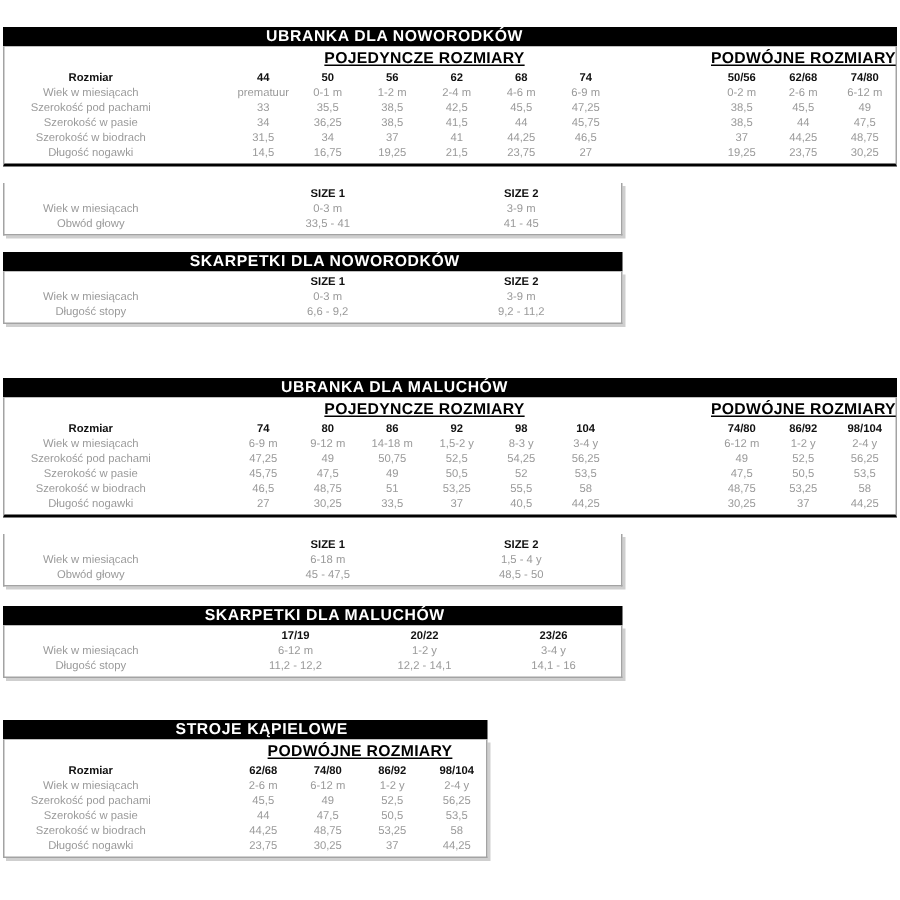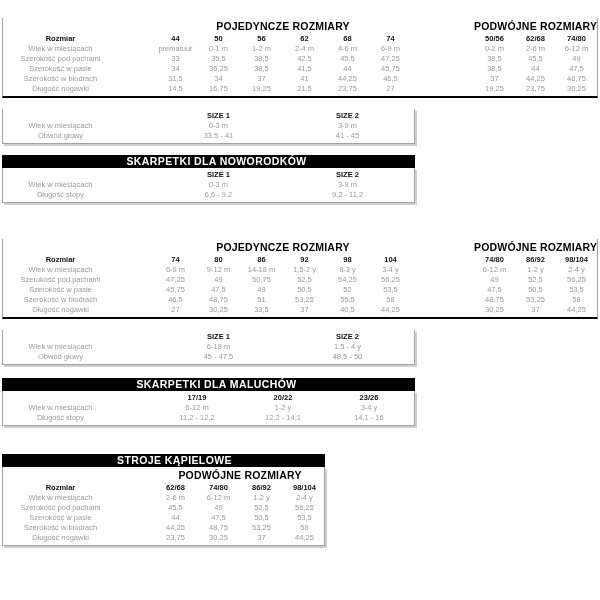--- a/index.html
+++ b/index.html
@@ -50,37 +50,38 @@
   .t-wide .tbl-body { border-bottom: 2px solid #000000; }
 
   .grid { display: grid; padding: 1px 0 2px; align-items: center; }
   .g-wide  { grid-template-columns: 115px 36px repeat(6, 43px) 1fr repeat(3, 41px); grid-template-rows: 14px 11px repeat(5, 10px); }
   .g-two   { grid-template-columns: 115px 36px 129px 129px;  grid-template-rows: 11px 10px 10px; }
   .g-three { grid-template-columns: 115px 36px 86px 86px 86px; grid-template-rows: 11px 10px 10px; }
   .g-four  { grid-template-columns: 115px 36px repeat(4, 43px); grid-template-rows: 14px 11px repeat(5, 10px); }
 
   .gh {
     font-weight: 700; font-size: 10.5px; line-height: 14px;
-    text-align: center; color: #000000; letter-spacing: .2px; white-space: nowrap;
+    text-align: center; color: #000000; letter-spacing: .2px; white-space: nowrap; text-decoration: underline;
   }
   .ch {
     font-weight: 700; font-size: 7.5px; line-height: 11px;
     text-align: center; color: #111111; white-space: nowrap;
   }
   .rl, .val {
     font-size: 7.5px; line-height: 10px;
     text-align: center; color: #9a9a9a; white-space: nowrap;
   }
   .rlb { color: #111111; font-weight: 700; }
 </style>
 </head>
 <body>
 
 <div class="page">
   <section class="tbl t-wide t1">
+      <div class="bar">UBRANKA DLA NOWORODKÓW</div>
       <div class="tbl-body">
         <div class="grid g-wide">
           <div class="gh" style="grid-area: 1 / 3 / auto / span 6;">POJEDYNCZE ROZMIARY</div>
           <div class="gh" style="grid-area: 1 / 10 / auto / span 3;">PODWÓJNE ROZMIARY</div>
           <div class="ch rlb" style="grid-area: 2 / 1;">Rozmiar</div>
           <div class="ch" style="grid-area: 2 / 3;">44</div>
           <div class="ch" style="grid-area: 2 / 4;">50</div>
           <div class="ch" style="grid-area: 2 / 5;">56</div>
           <div class="ch" style="grid-area: 2 / 6;">62</div>
           <div class="ch" style="grid-area: 2 / 7;">68</div>
@@ -164,20 +165,21 @@
           <div class="rl" style="grid-area: 2 / 1;">Wiek w miesiącach</div>
           <div class="val" style="grid-area: 2 / 3;">0-3 m</div>
           <div class="val" style="grid-area: 2 / 4;">3-9 m</div>
           <div class="rl" style="grid-area: 3 / 1;">Długość stopy</div>
           <div class="val" style="grid-area: 3 / 3;">6,6 - 9,2</div>
           <div class="val" style="grid-area: 3 / 4;">9,2 - 11,2</div>
         </div>
       </div>
     </section>
   <section class="tbl t-wide t4">
+      <div class="bar">UBRANKA DLA MALUCHÓW</div>
       <div class="tbl-body">
         <div class="grid g-wide">
           <div class="gh" style="grid-area: 1 / 3 / auto / span 6;">POJEDYNCZE ROZMIARY</div>
           <div class="gh" style="grid-area: 1 / 10 / auto / span 3;">PODWÓJNE ROZMIARY</div>
           <div class="ch rlb" style="grid-area: 2 / 1;">Rozmiar</div>
           <div class="ch" style="grid-area: 2 / 3;">74</div>
           <div class="ch" style="grid-area: 2 / 4;">80</div>
           <div class="ch" style="grid-area: 2 / 5;">86</div>
           <div class="ch" style="grid-area: 2 / 6;">92</div>
           <div class="ch" style="grid-area: 2 / 7;">98</div>

